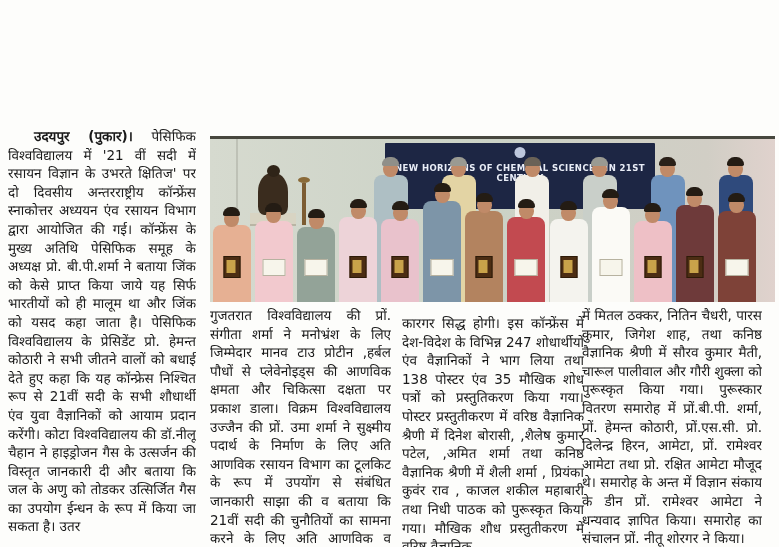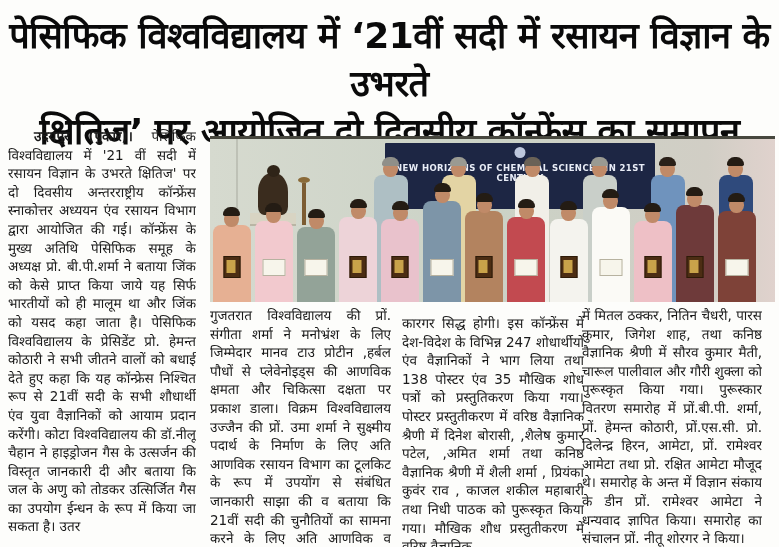--- a/index.html
+++ b/index.html
@@ -50,24 +50,20 @@
         background:#f7f5eb;border:1px solid #b7b2a0;z-index:3;}
   .plaque{position:absolute;left:50%;transform:translateX(-50%);bottom:24px;width:15px;height:20px;
           background:#4c2d13;border:1px solid #2d1a08;z-index:3;}
   .plaque .plate{position:absolute;left:2px;top:3px;width:9px;height:13px;background:#c9a34a;}
 </style>
 </head>
 <body>
 
 <div class="page">
 
-  <h1 class="headline">
-    <span class="hl">पेसिफिक विश्वविद्यालय  में ‘21वीं सदी में रसायन विज्ञान के उभरते</span>
-    <span class="hl">क्षितिज’ पर आयोजित दो दिवसीय कॉन्फ्रेंस का समापन</span>
-  </h1>
 
   <div class="col" id="col1">
     <p>
       <span class="dateline">उदयपुर (पुकार)। </span><span>पेसिफिक विश्वविद्यालय में '21 वीं सदी में रसायन विज्ञान के उभरते क्षितिज' पर दो दिवसीय अन्तरराष्ट्रीय कॉन्फ्रेंस स्नाकोत्तर अध्ययन एंव रसायन विभाग द्वारा आयोजित की गई। कॉन्फ्रेंस के मुख्य अतिथि पेसिफिक समूह के अध्यक्ष प्रो. बी.पी.शर्मा ने बताया जिंक को केसे प्राप्त किया जाये यह सिर्फ भारतीयों को ही मालूम था और जिंक को यसद कहा जाता है। पेसिफिक विश्वविद्यालय के प्रेसिडेंट प्रो. हेमन्त कोठारी ने सभी जीतने वालों को बधाई देते हुए कहा कि यह कॉन्फ्रेस निश्चित रूप से 21वीं सदी के सभी शौधार्थी एंव युवा वैज्ञानिकों को आयाम प्रदान करेंगी। कोटा विश्वविद्यालय की डॉ.नीलू चैहान ने हाइड्रोजन गैस के उत्सर्जन की विस्तृत जानकारी दी और बताया कि  जल के अणु को तोडकर उत्सिर्जित गैस का उपयोग ईन्धन के रूप में किया जा सकता है। उतर</span>
     </p>
   </div>
 
   <div class="photo">
     <div class="wall-corner"></div>
     <div class="banner" id="banner" style="background: rgb(29, 38, 68);">

